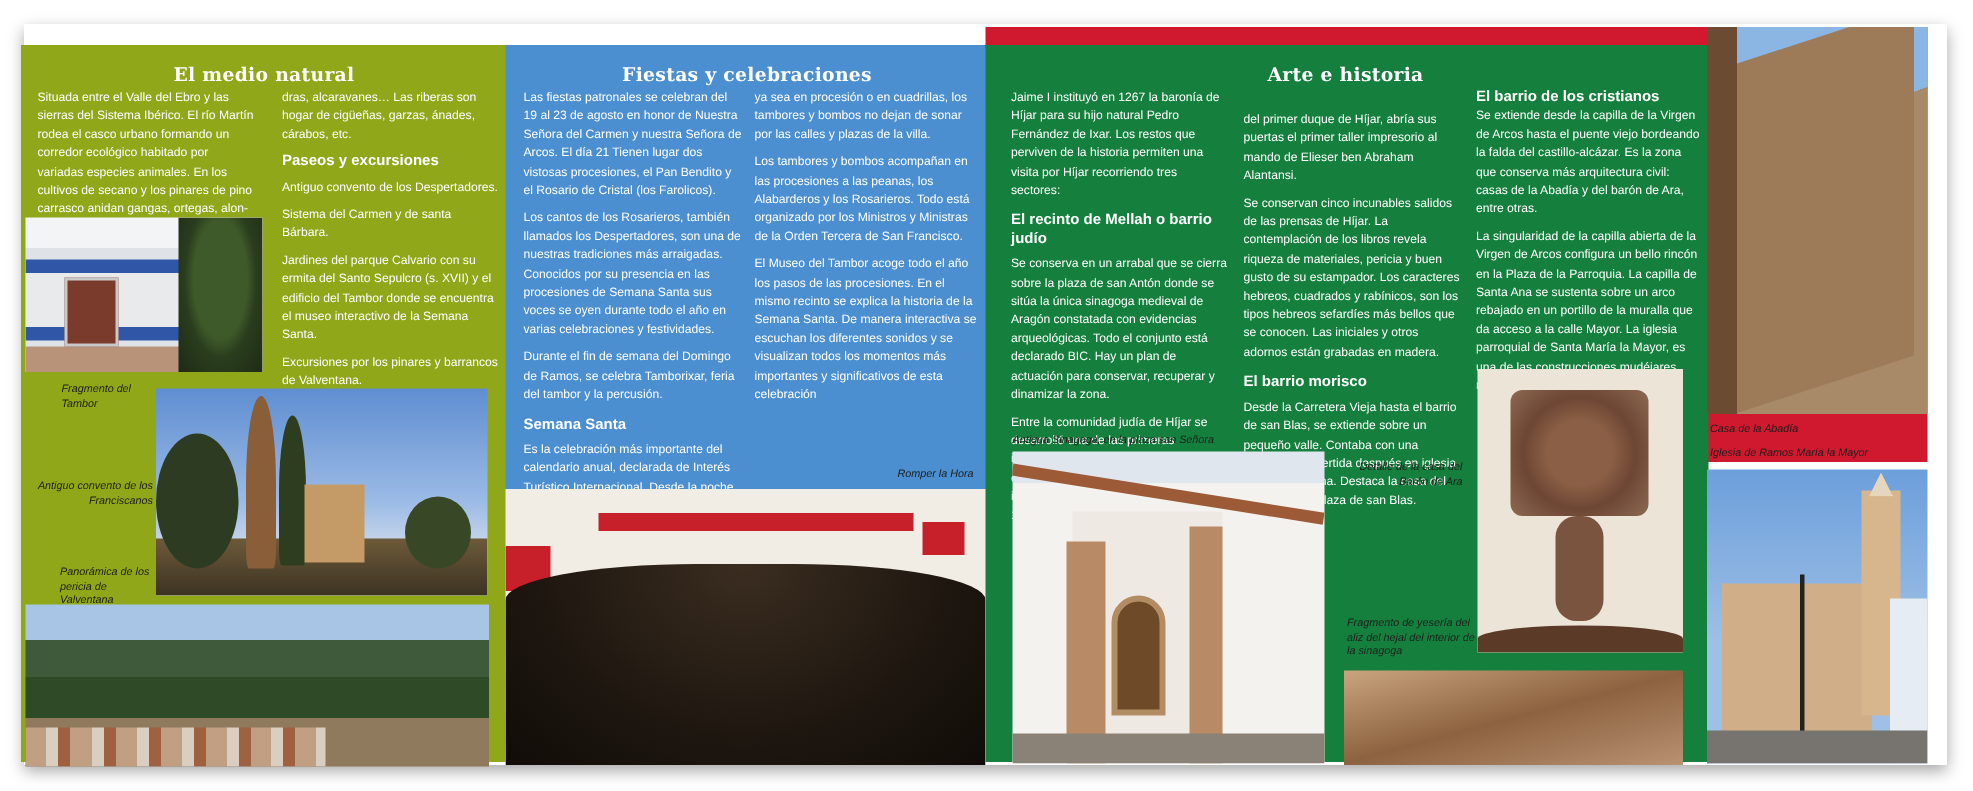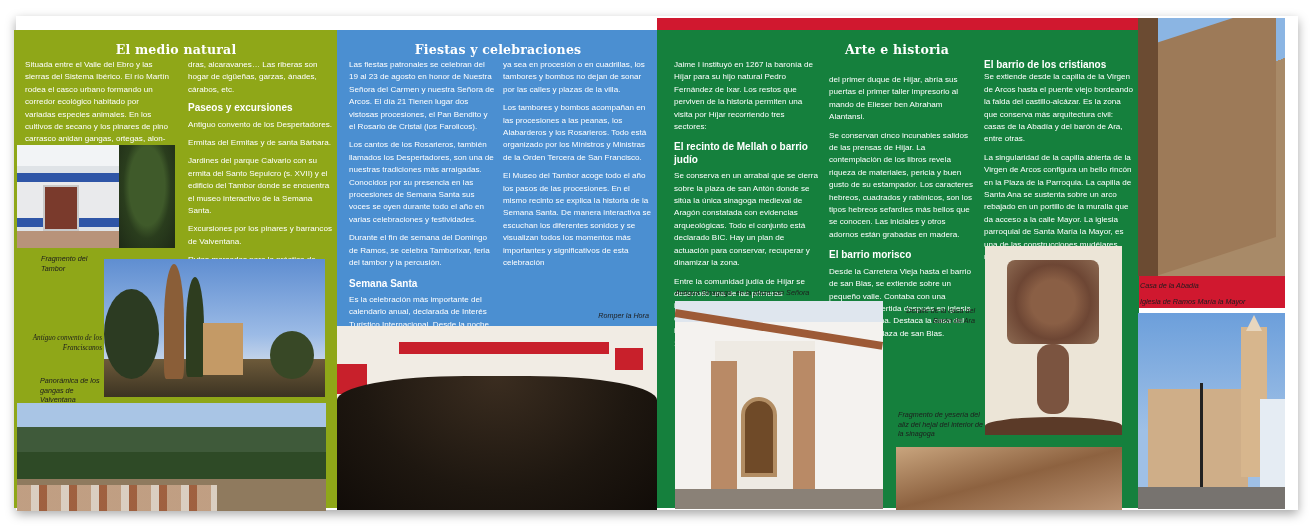--- a/index.html
+++ b/index.html
@@ -95,28 +95,28 @@
 
 <div class="green">
   <div class="title" style="left:0;top:12px;width:324px;">El medio natural</div>
   <div class="col" style="left:11px;top:29px;width:146px;">
     <p>Situada entre el Valle del Ebro y las sierras del Sistema Ibérico. El río Martín rodea el casco urbano formando un corredor ecológico habitado por variadas especies animales. En los cultivos de secano y los pinares de pino carrasco anidan gangas, ortegas, alon-</p>
   </div>
   <div class="col" style="left:174px;top:29px;width:146px;">
     <p>dras, alcaravanes… Las riberas son hogar de cigüeñas, garzas, ánades, cárabos, etc.</p>
     <h4>Paseos y excursiones</h4>
     <p>Antiguo convento de los Despertadores.</p>
-    <p>Ermitas del Ermitas y de santa Bárbara.</p>
+    <p>Sistema del Carmen y de santa Bárbara.</p>
     <p>Jardines del parque Calvario con su ermita del Santo Sepulcro (s. XVII) y el edificio del Tambor donde se encuentra el museo interactivo de la Semana Santa.</p>
     <p>Excursiones por los pinares y barrancos de Valventana.</p>
     <p>Rutas marcadas para la práctica de BBT.</p>
   </div>
   <div class="caption" style="left:27px;top:224px;width:60px;">Fragmento del Tambor</div>
-  <div class="caption r" style="left:4px;top:304px;width:84px;font-family:Liberation Serif, serif;">Antiguo convento de los Franciscanos</div>
-  <div class="caption" style="left:26px;top:346px;width:66px;">Panorámica de los gangas de Valventana</div>
+  <div class="caption r" style="left:4px;top:289px;width:84px;">Antiguo convento de los Franciscanos</div>
+  <div class="caption" style="left:26px;top:346px;width:66px;">Panorámica de los pericia de Valventana</div>
 </div>
 
 <div class="photo ph-tambor">
   <div class="ground"></div>
     <div class="wall"></div>
     <div class="door"></div>
     <div class="tree"></div>
 </div>
 <div class="photo ph-convento">
   <div class="land"></div>

